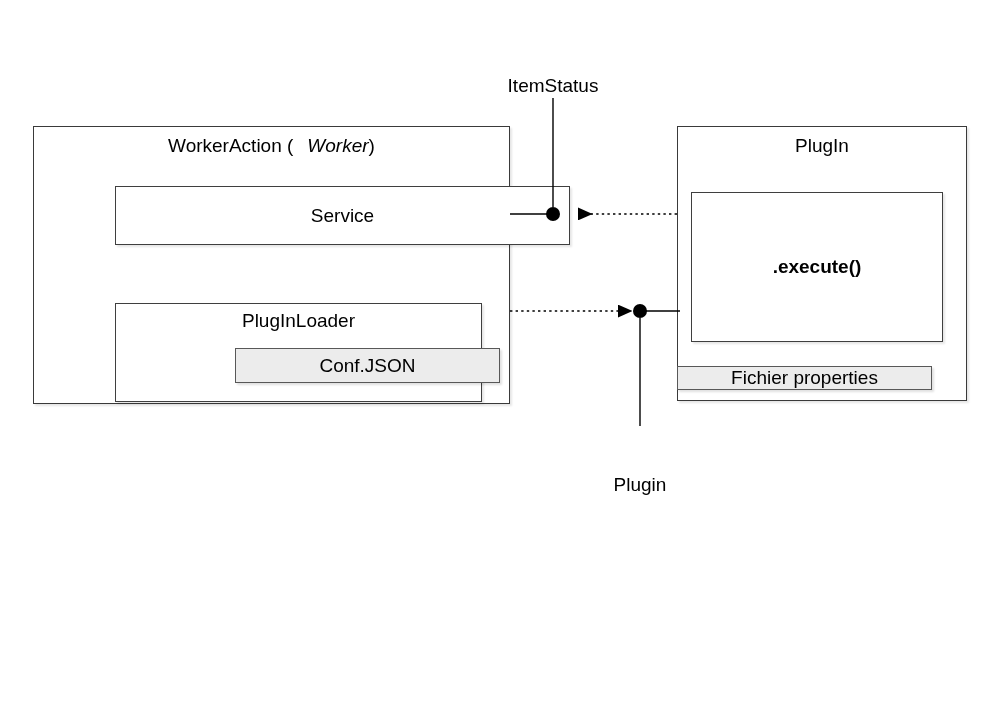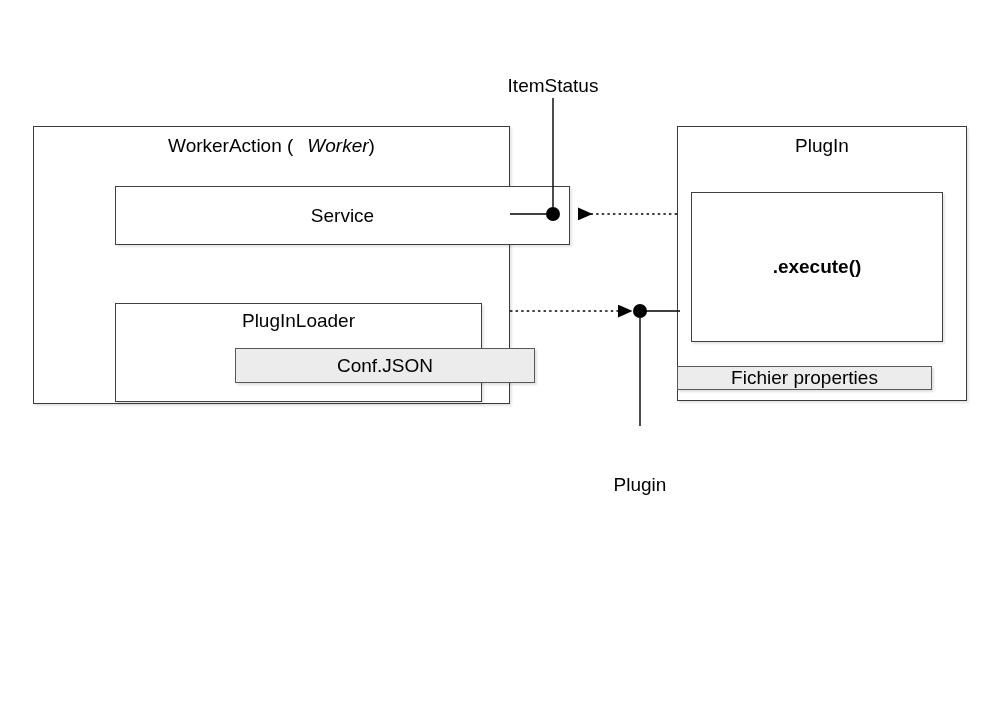--- a/index.html
+++ b/index.html
@@ -99,21 +99,21 @@
   </div>
 
   <div class="box inner-box" style="left:115px; top:186px; width:455px; height:59px;">
     <div class="centered-label">Service</div>
   </div>
 
   <div class="box inner-box" style="left:115px; top:283px; width:367px; height:99px;margin-top:20px;">
     <div class="box-title" style="top:6px;">PlugInLoader</div>
   </div>
 
-  <div class="box shaded-box" style="left:235px; top:348px; width:300px; height:35px;">
+  <div class="box shaded-box" style="left:235px; top:348px; width:265px; height:35px;">
     <div class="centered-label">Conf.JSON</div>
   </div>
 
   <div class="box container-box" style="left:677px; top:126px; width:290px; height:275px;">
     <div class="box-title" style="top:8px;">PlugIn</div>
   </div>
 
   <div class="box inner-box" style="left:691px; top:192px; width:252px; height:150px;font-weight:bold;">
     <div class="centered-label">.execute()</div>
   </div>

